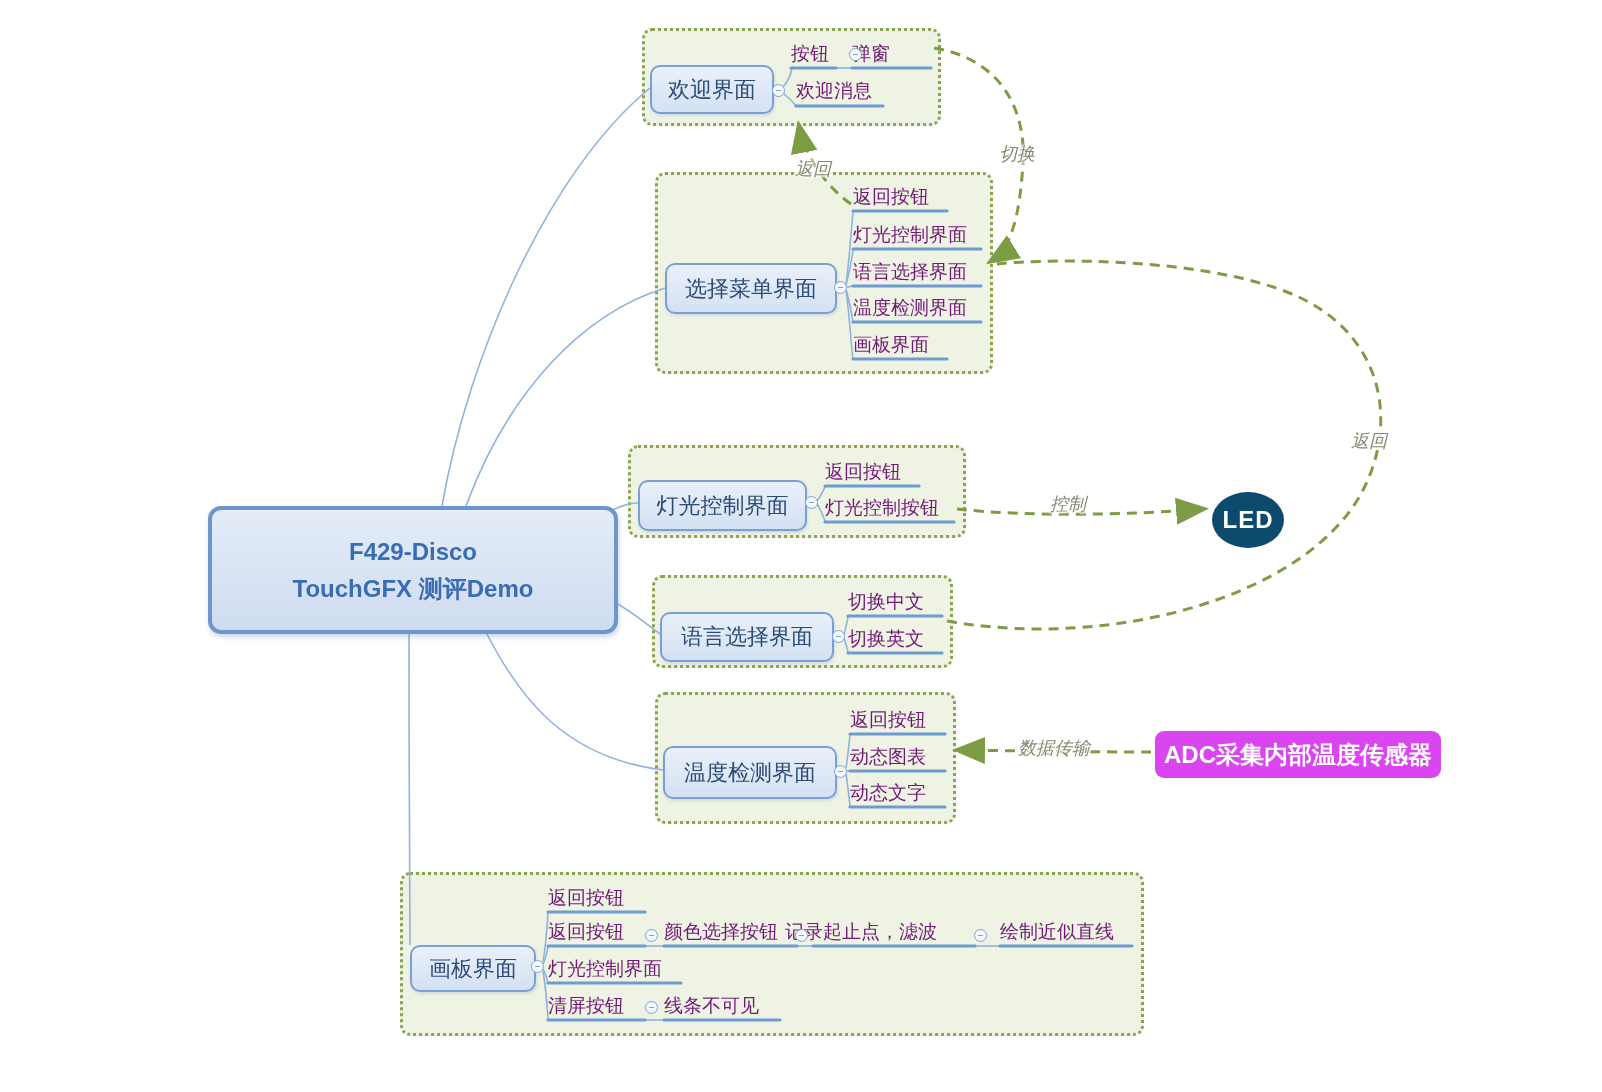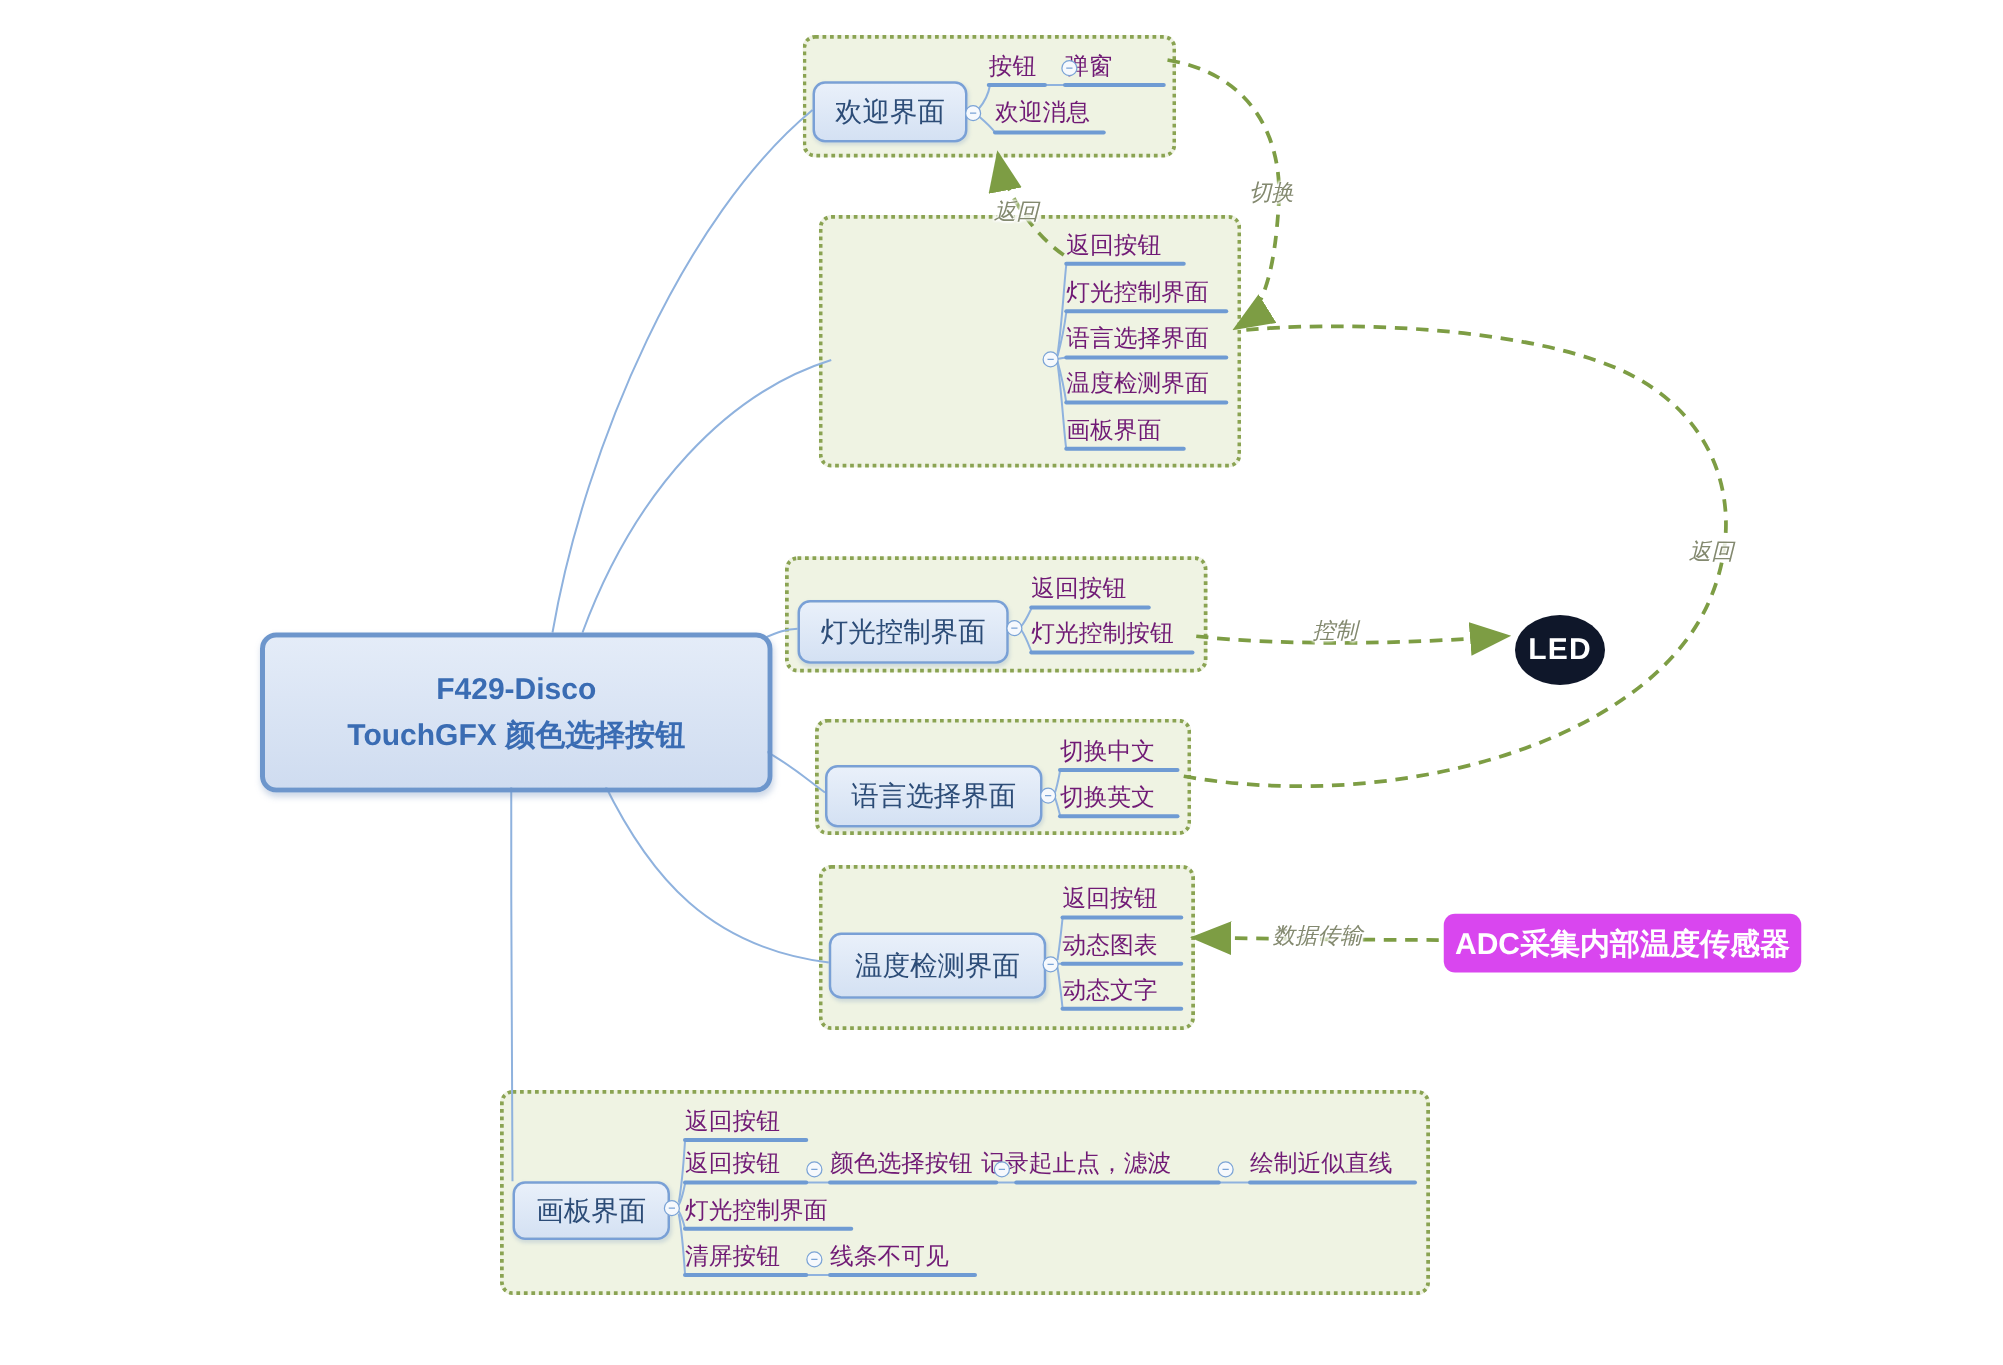--- a/index.html
+++ b/index.html
@@ -16,21 +16,21 @@
          color:#3a6cb3;font-weight:bold;font-size:24px;line-height:37px;
          box-shadow:1px 3px 5px rgba(110,140,185,.35);}
   .child{position:absolute;color:#701a75;font-size:19px;text-align:left;line-height:24px;
          white-space:nowrap;z-index:4;}
   .collapse{position:absolute;width:11px;height:11px;border:1.5px solid #7aa3d6;border-radius:50%;
          background:#f6f9fd;z-index:5;display:flex;align-items:center;justify-content:center;}
   .collapse::after{content:"";width:5px;height:1.5px;background:#7aa3d6;display:block;}
   .rel-label{position:absolute;font-style:italic;font-size:18px;color:#83896f;z-index:6;white-space:nowrap;
          text-shadow:0 0 3px #fff,0 0 3px #fff,1px 1px 2px #fff,-1px -1px 2px #fff,1px -1px 2px #fff,-1px 1px 2px #fff;}
   #led-node{position:absolute;left:1212px;top:492px;width:72px;height:56px;border-radius:50%;
-         background:#0f172a;color:#fff;font-weight:bold;font-size:24px;display:flex;align-items:center;
+         background:#0c4a6e;color:#fff;font-weight:bold;font-size:24px;display:flex;align-items:center;
          justify-content:center;z-index:4;letter-spacing:1px;}
   #adc-node{position:absolute;left:1155px;top:731px;width:286px;height:47px;border-radius:9px;
          background:#d946ef;color:#fff;font-weight:bold;font-size:24px;display:flex;align-items:center;
          justify-content:center;z-index:4;white-space:nowrap;}
 </style>
 </head>
 <body>
 
 <div id="canvas">
 
@@ -111,24 +111,25 @@
       <path d="M 851,204 C 833,192 806,162 799,126" marker-end="url(#arrow)"></path>
       <path d="M 934,48 C 1006,60 1026,116 1023,163 C 1020,213 1012,248 991,261" marker-end="url(#arrow)"></path>
       <path d="M 947,621 C 1110,650 1305,598 1362,492 C 1400,420 1382,332 1292,294 C 1205,258 1055,258 997,264"></path>
       <path d="M 957,509 C 1030,517 1130,515 1203,509" marker-end="url(#arrow)"></path>
       <path d="M 1151,752 C 1095,752 1020,751 958,750" marker-end="url(#arrow)"></path>
     </g>
   </svg>
 
   <div id="root-topic">
     <span>F429-Disco</span>
-    <span>TouchGFX 颜色选择按钮</span>
+    <span>TouchGFX 测评Demo</span>
   </div>
 
   <div class="topic" style="left:650px;top:65px;width:120px;height:45px;">欢迎界面</div>
+  <div class="topic" style="left:665px;top:263px;width:168px;height:47px;">选择菜单界面</div>
   <div class="topic" style="left:638px;top:480px;width:165px;height:47px;">灯光控制界面</div>
   <div class="topic" style="left:660px;top:612px;width:170px;height:46px;">语言选择界面</div>
   <div class="topic" style="left:663px;top:746px;width:170px;height:49px;">温度检测界面</div>
   <div class="topic" style="left:410px;top:945px;width:122px;height:43px;">画板界面</div>
 
   <div class="child" style="left:791px;top:42px;width:46px;">按钮</div>
   <div class="child" style="left:852px;top:42px;width:80px;">弹窗</div>
   <div class="child" style="left:796px;top:79px;width:88px;">欢迎消息</div>
 
   <div class="child" style="left:853px;top:185px;width:95px;">返回按钮</div>

